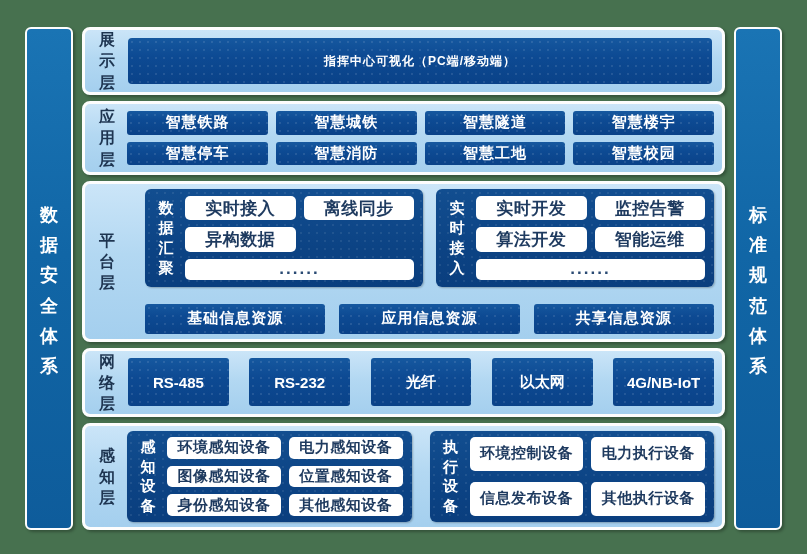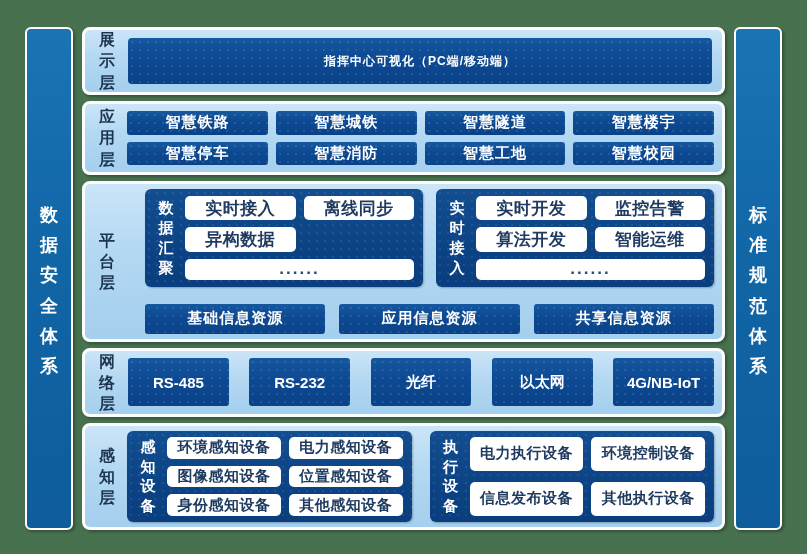--- a/index.html
+++ b/index.html
@@ -303,22 +303,22 @@
           <div class="wbox">位置感知设备</div>
           <div class="wbox">身份感知设备</div>
           <div class="wbox">其他感知设备</div>
         </div>
       </div>
       <div class="group">
         <div class="group-label">
           <span class="vtext">执行设备</span>
         </div>
         <div class="group-grid grid-2x2">
+          <div class="wbox">环境控制设备</div>
           <div class="wbox">电力执行设备</div>
-          <div class="wbox">环境控制设备</div>
           <div class="wbox">信息发布设备</div>
           <div class="wbox">其他执行设备</div>
         </div>
       </div>
     </div>
   </section>
 
 </div>
 
 <div class="pillar pillar-right">

